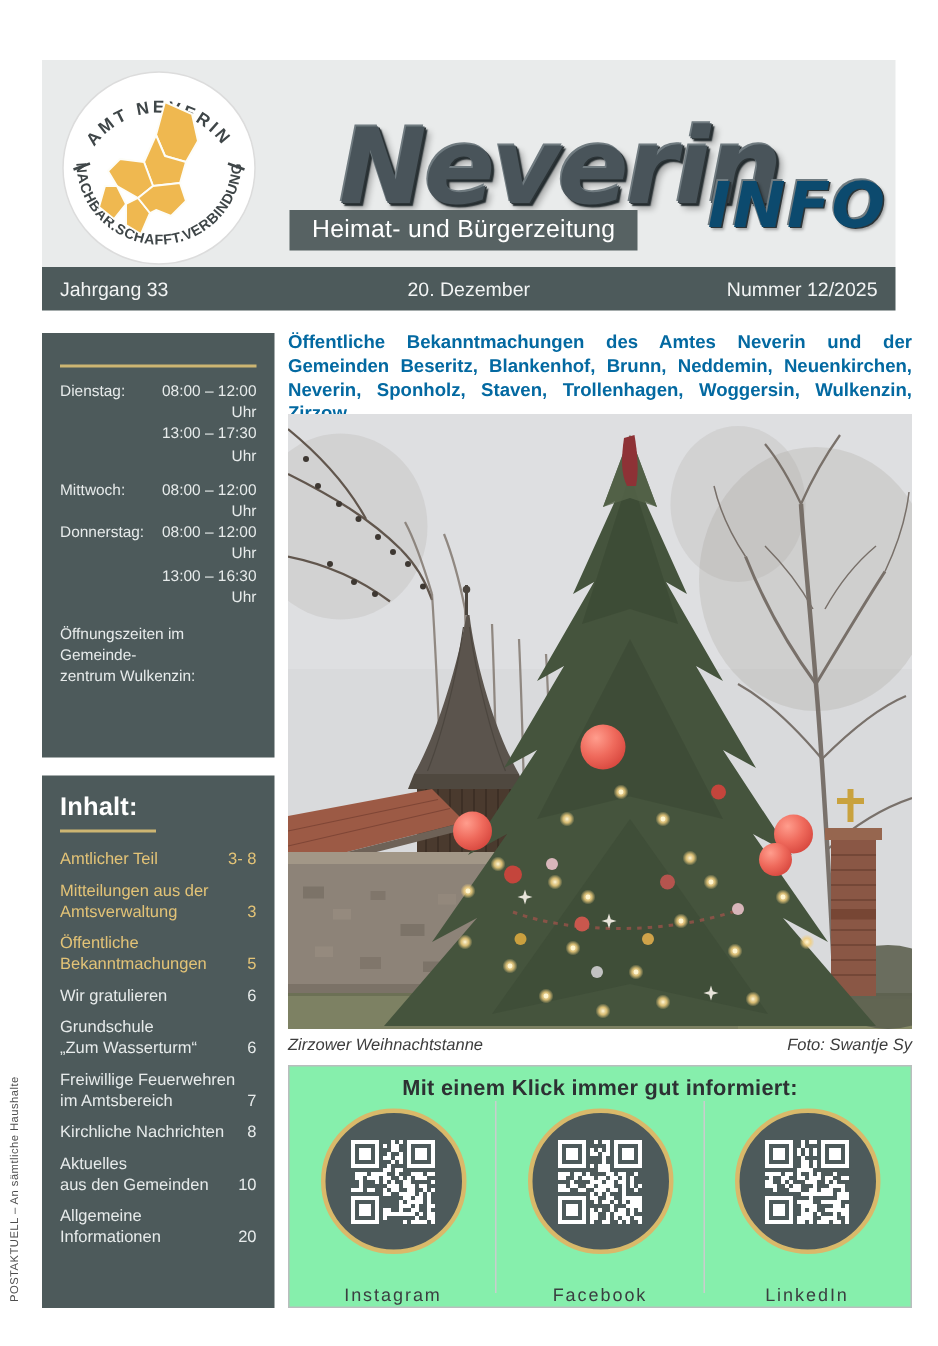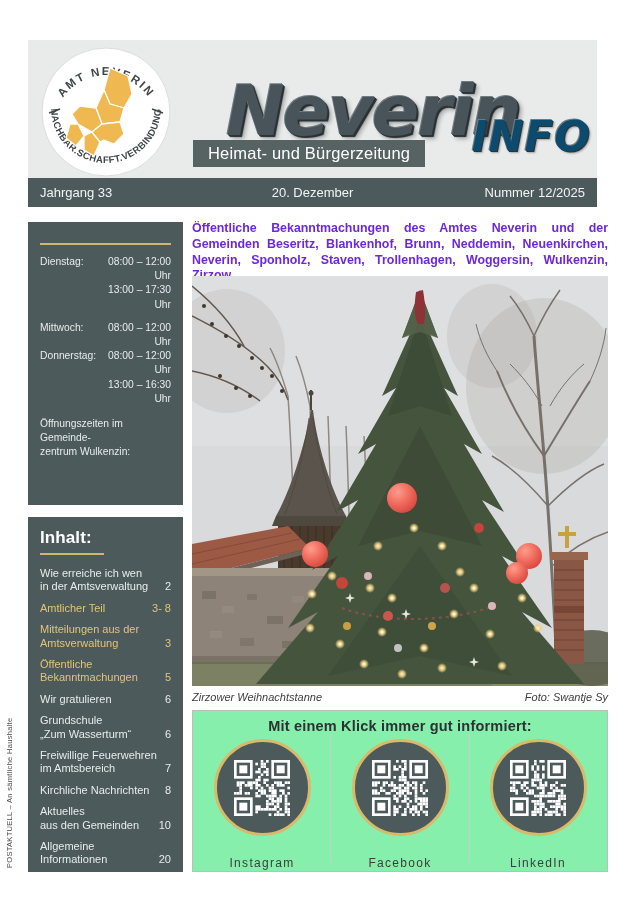--- a/index.html
+++ b/index.html
@@ -58,21 +58,21 @@
   .box-inhalt h2 { font-size:17px; }
   .box-inhalt .gold-rule { width:64px; margin:5px 0 12px; }
   .toc-row { display:flex; align-items:flex-end; font-size:11px; line-height:1.22; margin-bottom:8px; }
   .toc-label { flex:1; white-space:pre-line; }
   .toc-page  { text-align:right; padding-left:4px; }
   .toc-row.hl { color:#e3c377; }
 
   
   .announcement {
     position:absolute; left:192px; top:221px; width:416px;
-    font-weight:bold; font-size:12.4px; line-height:1.27; text-align:justify; color:#6d28d9;
+    font-weight:bold; font-size:12.4px; line-height:1.27; text-align:justify; color:#0369a1;
   }
   .photo { position:absolute; left:192px; top:276px; width:416px; height:410px; }
   .photo svg { display:block; }
   .caption-row {
     position:absolute; left:192px; top:691px; width:416px;
     display:flex; justify-content:space-between;
     font-style:italic; font-size:11px; color:#3d3d3d;
   }
 
   
@@ -158,25 +158,20 @@
     <span class="sch-time">13:00 – 16:30 Uhr</span>
   </div>
   <div class="wulk-head">Öffnungszeiten im Gemeinde-
 zentrum Wulkenzin:</div>
 
 </div>
 
 <div class="side-box box-inhalt">
   <h2>Inhalt:</h2>
   <div class="gold-rule"></div>
-  <div class="toc-row">
-    <span class="toc-label">Wie erreiche ich wen
-in der Amtsverwaltung</span>
-    <span class="toc-page">2</span>
-  </div>
   <div class="toc-row hl">
     <span class="toc-label">Amtlicher Teil</span>
     <span class="toc-page">3- 8</span>
   </div>
   <div class="toc-row hl">
     <span class="toc-label">Mitteilungen aus der
 Amtsverwaltung</span>
     <span class="toc-page">3</span>
   </div>
   <div class="toc-row hl">

